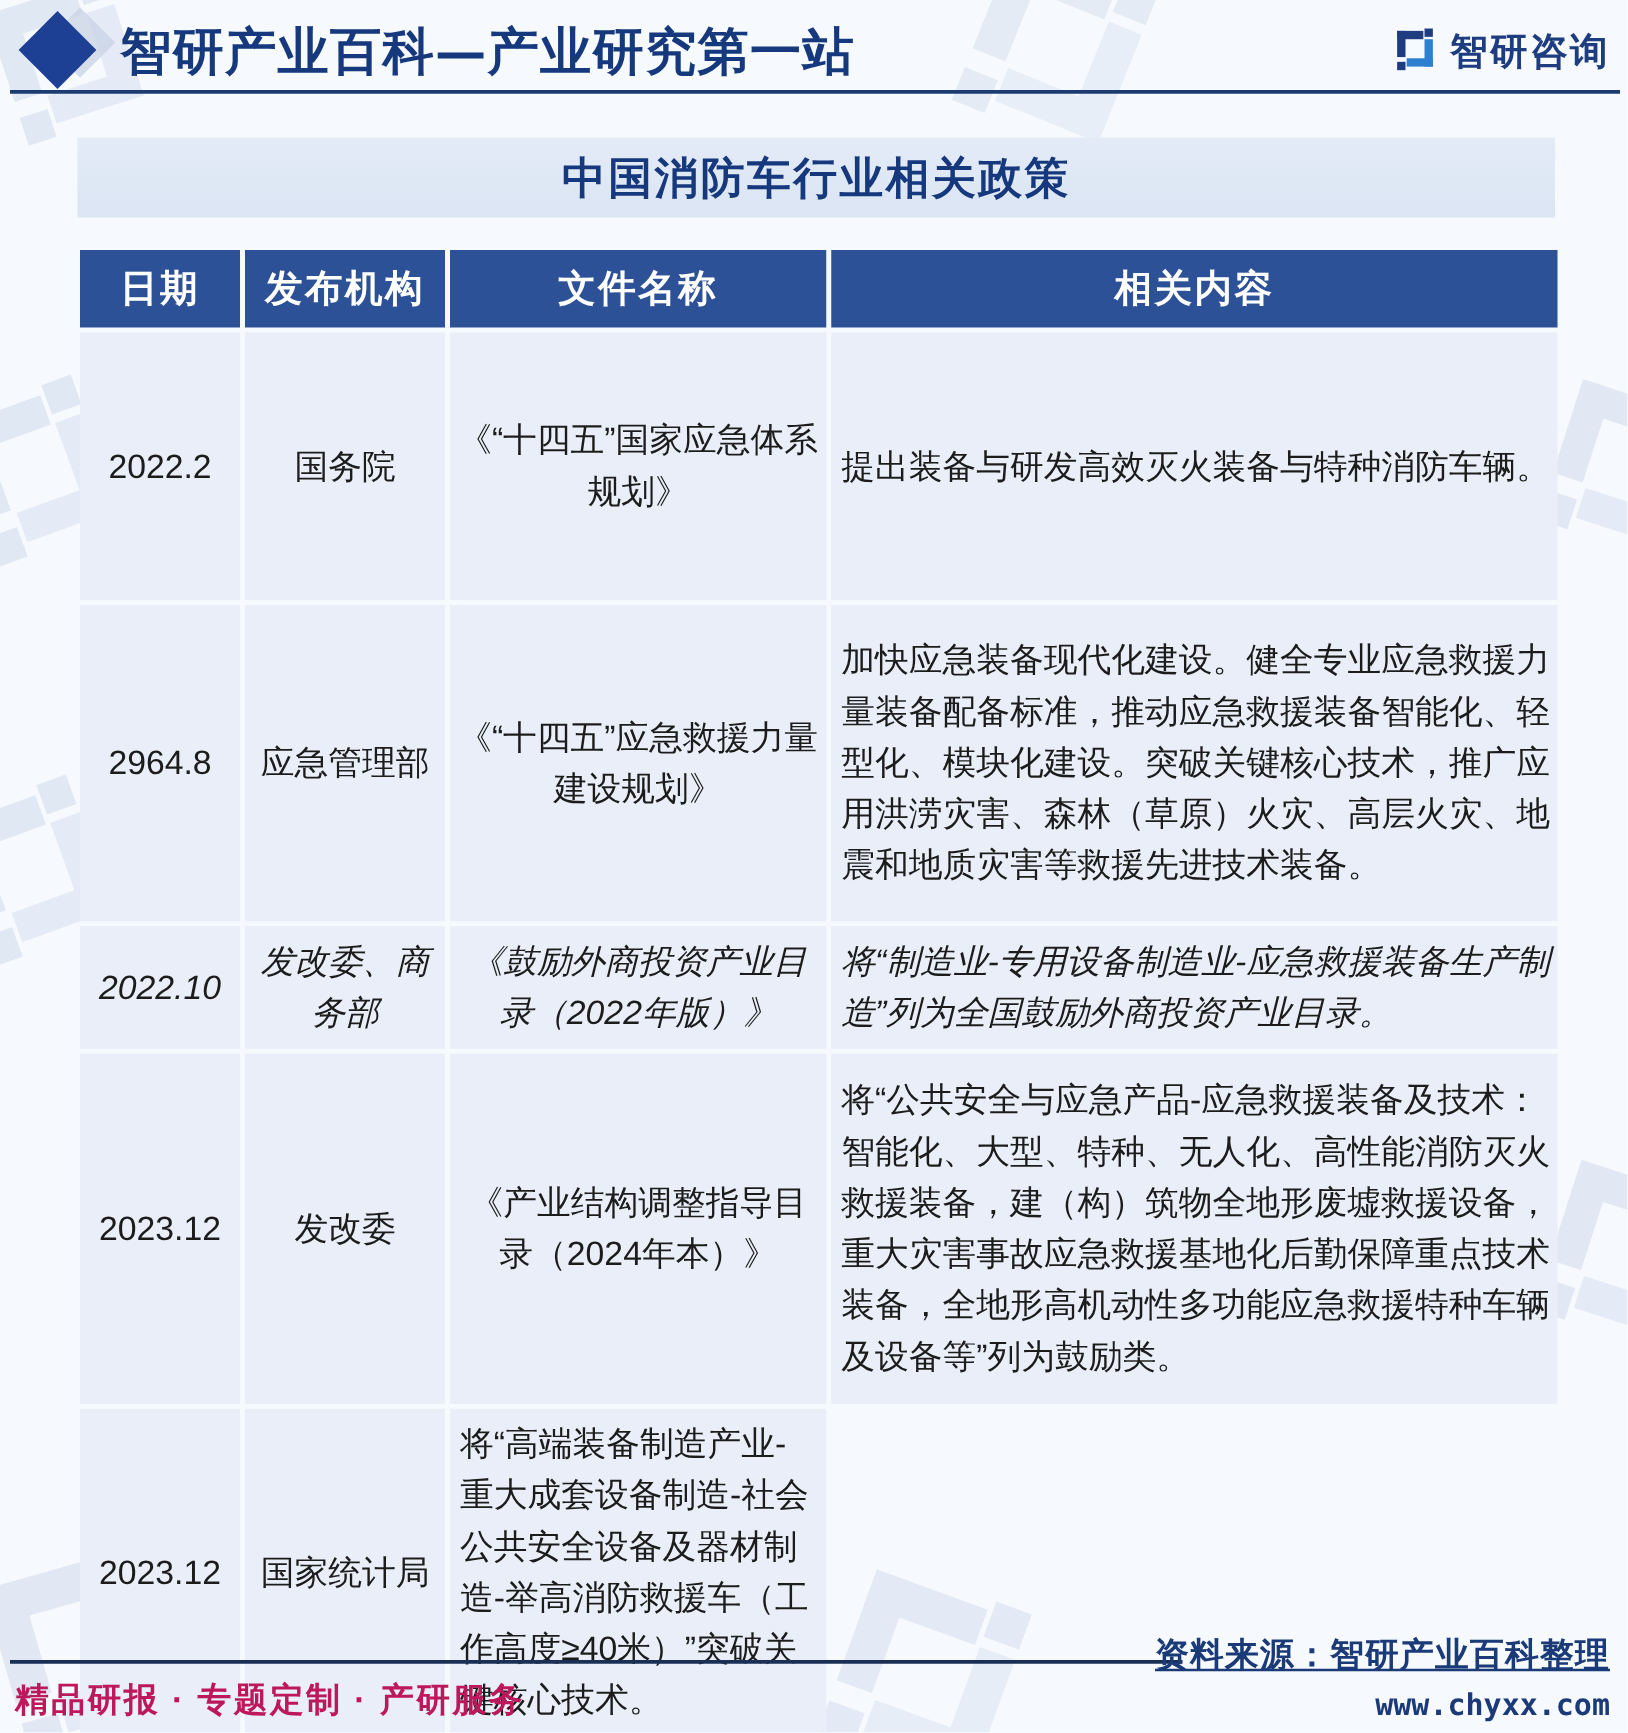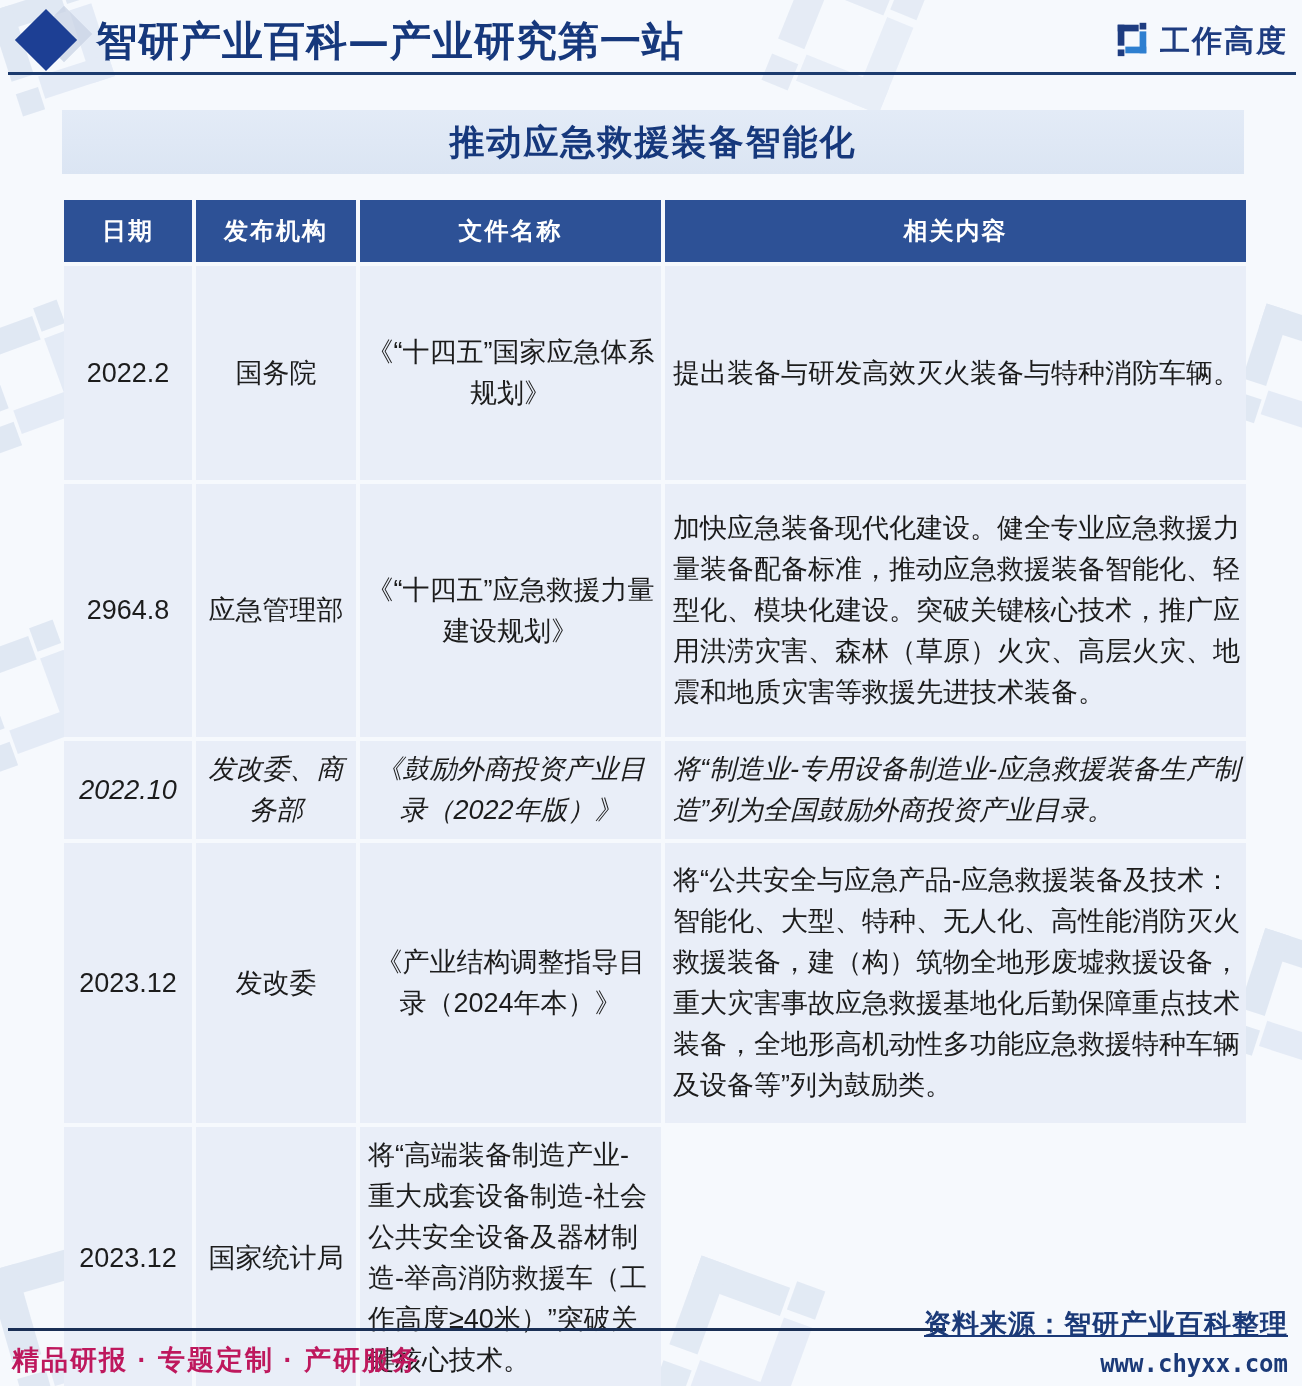--- a/index.html
+++ b/index.html
@@ -53,21 +53,21 @@
   
   .table { position:absolute; top:200px; left:64px; width:1184px; }
   .t-head, .t-row {
     display:grid;
     grid-template-columns:128px 160px 301px 581px;
     column-gap:4px;
     margin-bottom:4px;
   }
   .t-head .cell {
     background:#2d5196; color:#ffffff;
-    font-weight:bold; font-size:24px;
+    font-weight:bold; font-size:30px;
     height:62px;
     display:flex; align-items:center; justify-content:center;
     letter-spacing:2px;
     font-family:Liberation Serif, serif;
   }
   .t-row .cell {
     background:#e9eef8;
     font-size:27px; line-height:41px; color:#1c1c1c;
     display:flex; align-items:center; justify-content:center;
     text-align:center; padding:8px 4px;
@@ -168,27 +168,27 @@
       <span>
         <svg width="40" height="40" viewBox="0 0 42 42">
           <rect x="6" y="6" width="22" height="7" fill="#1e3c80"></rect>
           <rect x="6" y="6" width="7" height="22" fill="#1e3c80"></rect>
           <rect x="6" y="32" width="7" height="7" fill="#1e3c80"></rect>
           <rect x="29" y="13" width="7" height="23" fill="#2e7fd0"></rect>
           <rect x="14" y="29" width="22" height="7" fill="#2e7fd0"></rect>
           <rect x="29" y="4" width="7" height="7" fill="#1e3c80"></rect>
         </svg>
       </span>
-      <span class="logo-text">工作高度</span>
+      <span class="logo-text">智研咨询</span>
     </div>
   </div>
   <div class="header-rule"></div>
 
   <div class="title-band">
-    <span class="t">推动应急救援装备智能化</span>
+    <span class="t">中国消防车行业相关政策</span>
   </div>
 
   <div class="table">
     <div class="t-head">
       <div class="cell">日期</div>
       <div class="cell">发布机构</div>
       <div class="cell">文件名称</div>
       <div class="cell">相关内容</div>
     </div>
     <div class="rows">

